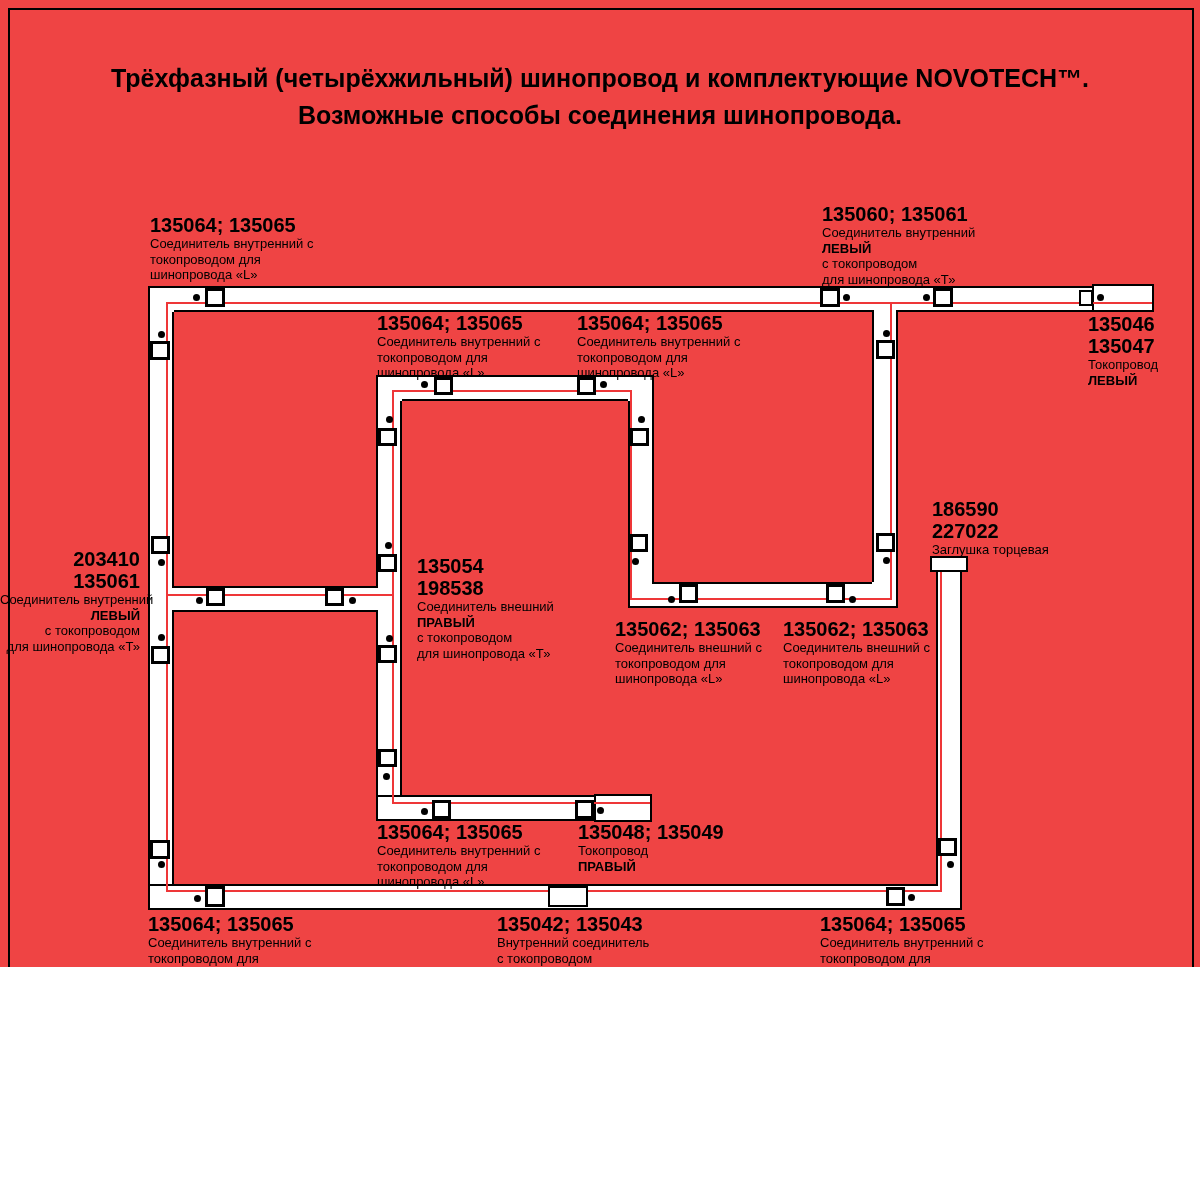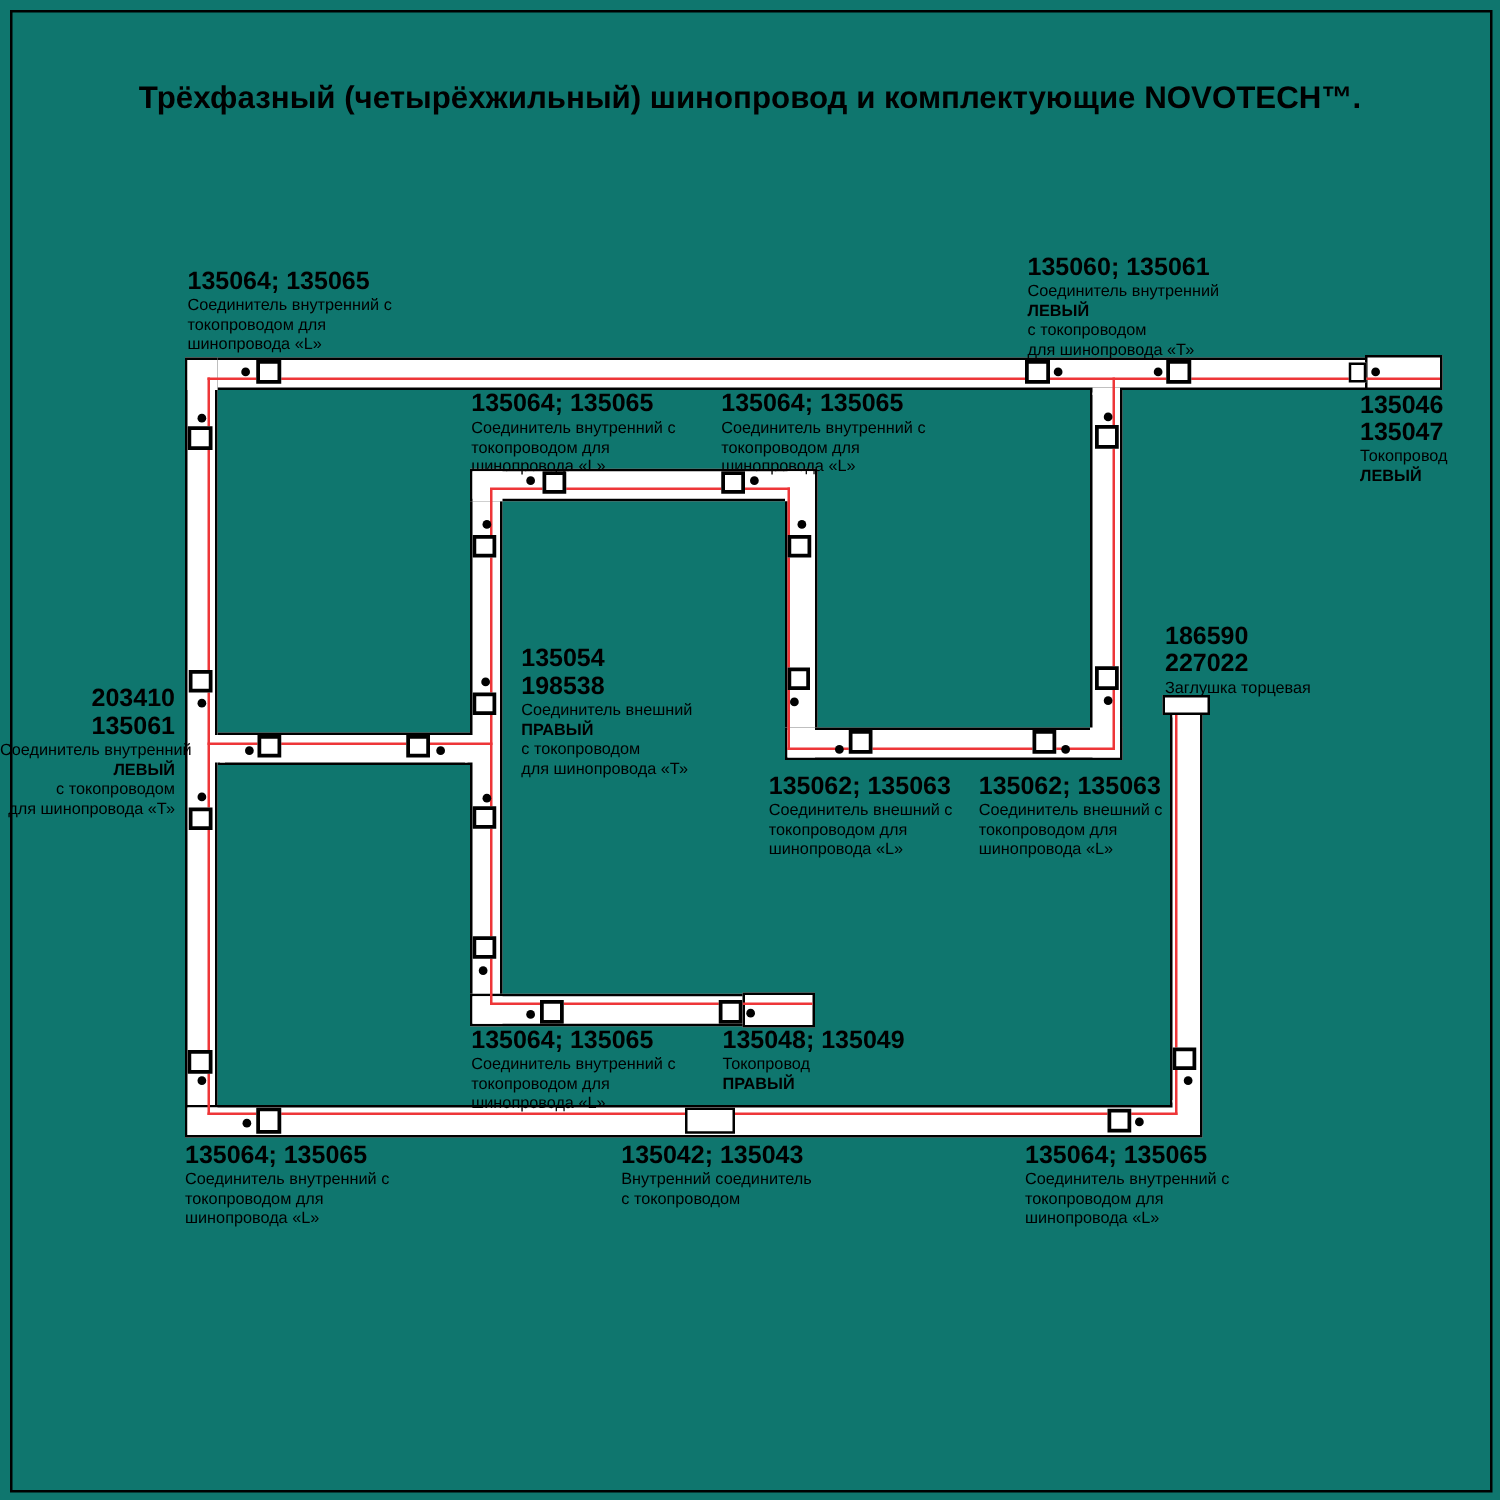--- a/index.html
+++ b/index.html
@@ -1,16 +1,16 @@
 <!DOCTYPE html>
 <html><head>
 <meta charset="utf-8">
 <style>
   html,body{margin:0;padding:0;background:#fff;}
-  #canvas{position:relative;width:1200px;height:1200px;background:#0f766e;
+  #canvas{position:relative;width:1200px;height:967px;background:#ef4444;
           font-family:"Liberation Sans",sans-serif;color:#000;overflow:hidden;}
   .frame{position:absolute;left:8px;top:8px;width:1182px;height:1182px;border:2px solid #000;}
   .title{position:absolute;left:0;width:1200px;text-align:center;font-weight:bold;font-size:25px;}
   
   .track{position:absolute;background:#fff;border:2px solid #000;box-sizing:border-box;}
   .patch{position:absolute;background:#fff;}
   .redh,.redv{position:absolute;background:#ee3638;}
   .redh{height:2px;} .redv{width:2px;}
   .cbox{position:absolute;background:#fff;border:3px solid #000;box-sizing:border-box;}
   .cbox.thin{border-width:2px;}
@@ -22,20 +22,21 @@
   .lbl .b{font-weight:bold;}
   .lbl.right{text-align:right;}
 </style>
 </head>
 <body>
 
 <div id="canvas">
   <div class="frame"></div>
 
   <div class="title" style="top:64px">Трёхфазный (четырёхжильный) шинопровод и комплектующие NOVOTECH™.</div>
+  <div class="title" style="top:101px">Возможные способы соединения шинопровода.</div>
 
   <div class="track" style="left:148px;top:286px;width:1006px;height:26px"></div>
   <div class="track" style="left:148px;top:286px;width:26px;height:624px"></div>
   <div class="track" style="left:148px;top:884px;width:814px;height:26px"></div>
   <div class="track" style="left:936px;top:570px;width:26px;height:314px"></div>
   <div class="track" style="left:174px;top:586px;width:202px;height:26px"></div>
   <div class="track" style="left:376px;top:375px;width:26px;height:446px"></div>
   <div class="track" style="left:376px;top:375px;width:278px;height:26px"></div>
   <div class="track" style="left:628px;top:375px;width:26px;height:233px"></div>
   <div class="track" style="left:628px;top:582px;width:270px;height:26px"></div>
@@ -166,21 +167,21 @@
 
   <div class="lbl right" style="left:0px;top:548px;width:140px">
     <div class="code">203410</div>
     <div class="code">135061</div>
     <div class="body">Соединитель внутренний</div>
     <div class="body b">ЛЕВЫЙ</div>
     <div class="body">с токопроводом</div>
     <div class="body">для шинопровода «Т»</div>
   </div>
 
-  <div class="lbl" style="left:417px;top:516px">
+  <div class="lbl" style="left:417px;top:555px">
     <div class="code">135054</div>
     <div class="code">198538</div>
     <div class="body">Соединитель внешний</div>
     <div class="body b">ПРАВЫЙ</div>
     <div class="body">с токопроводом</div>
     <div class="body">для шинопровода «Т»</div>
   </div>
 
   <div class="lbl" style="left:615px;top:618px">
     <div class="code">135062; 135063</div>

